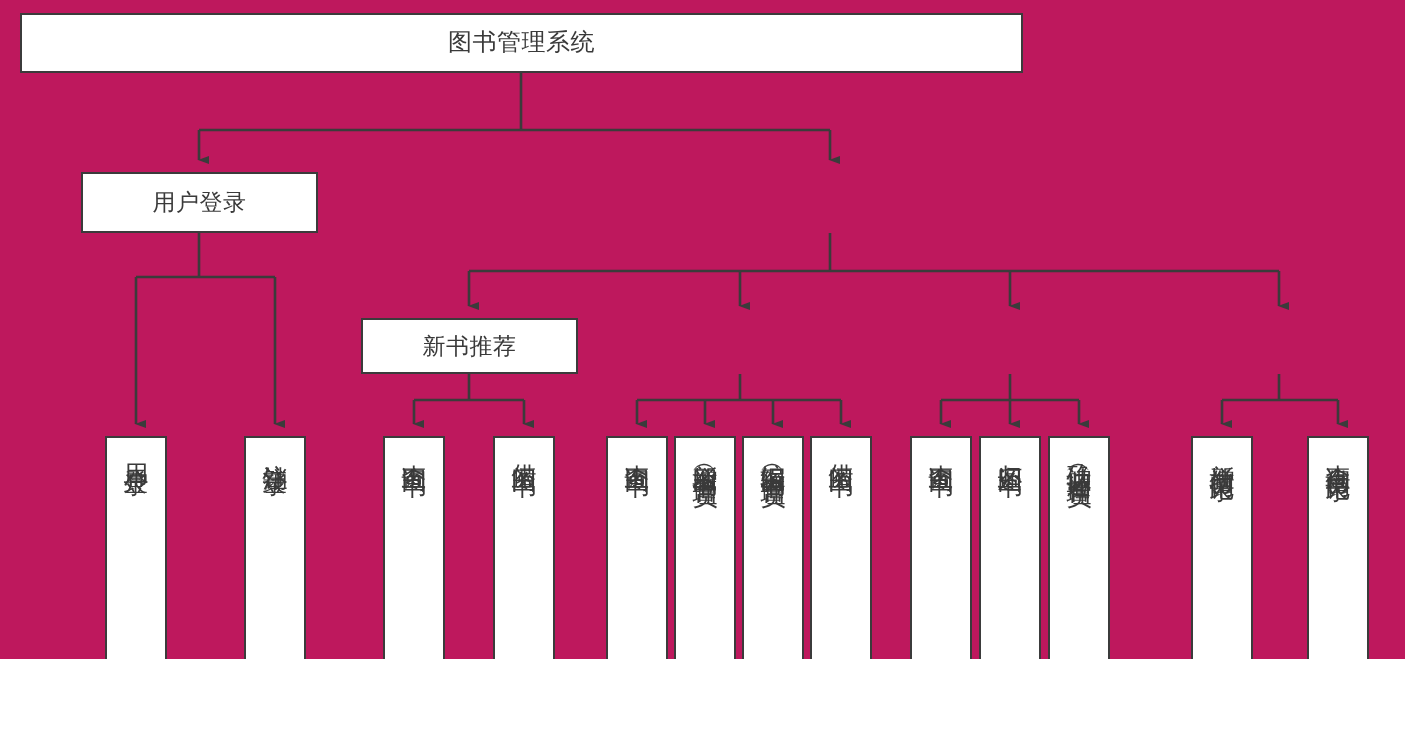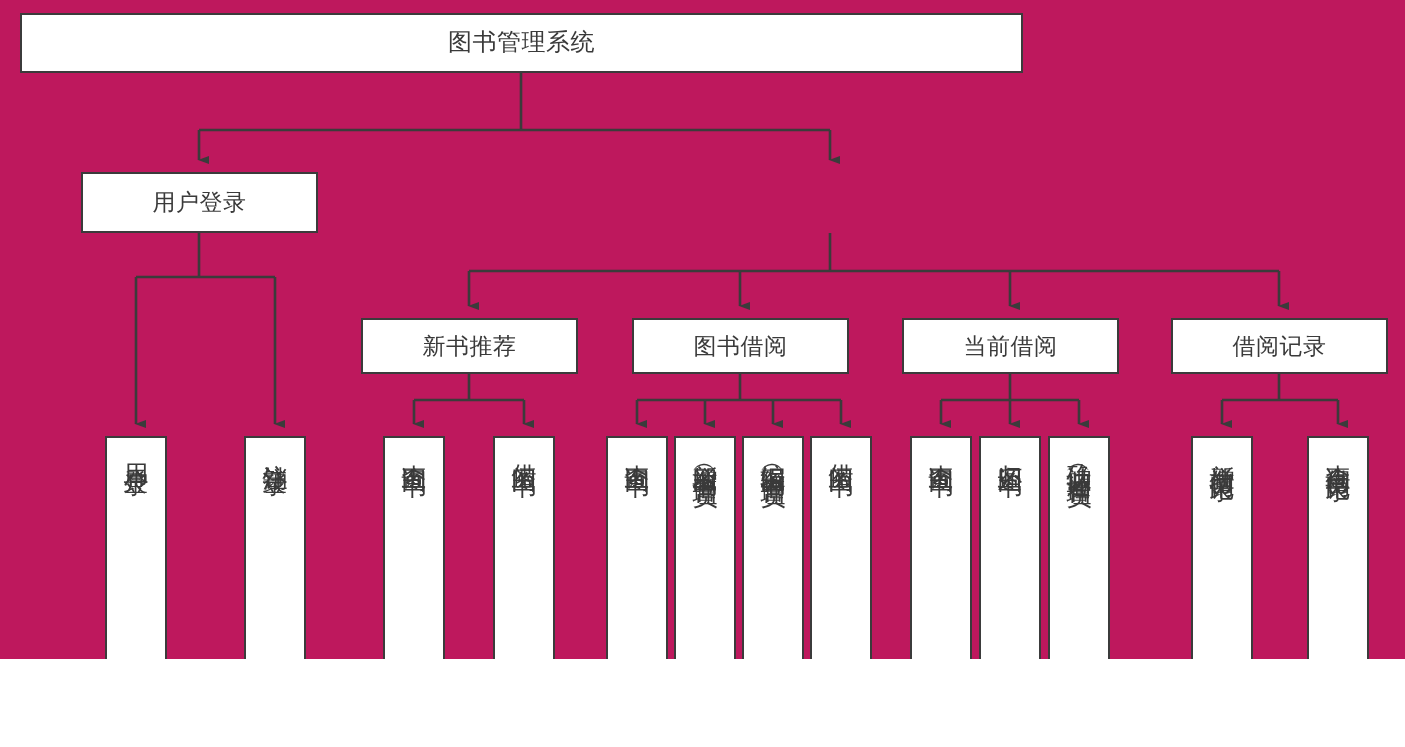--- a/index.html
+++ b/index.html
@@ -137,31 +137,22 @@
 
   <div class="node horiz" style="left:81px; top:172px; width:237px; height:61px;">
     <span class="node-label">用户登录</span>
   </div>
 
 
   <div class="node horiz" style="left:361px; top:318px; width:217px; height:56px;">
     <span class="node-label">新书推荐</span>
   </div>
 
-  <div class="node horiz" style="left:632px; top:318px; width:217px; height:56px;">
-    <span class="node-label">图书借阅</span>
-  </div>
-
-  <div class="node horiz" style="left:902px; top:318px; width:217px; height:56px;">
-    <span class="node-label">当前借阅</span>
-  </div>
-
-  <div class="node horiz" style="left:1171px; top:318px; width:217px; height:56px;">
-    <span class="node-label">借阅记录</span>
-  </div>
+
+
 
   <div class="node vert" style="left:105px; top:436px; width:62px; height:299px;">
     <span class="node-label">用户登录</span>
   </div>
 
   <div class="node vert" style="left:244px; top:436px; width:62px; height:299px;">
     <span class="node-label">注销登录</span>
   </div>
 
   <div class="node vert" style="left:383px; top:436px; width:62px; height:299px;">

